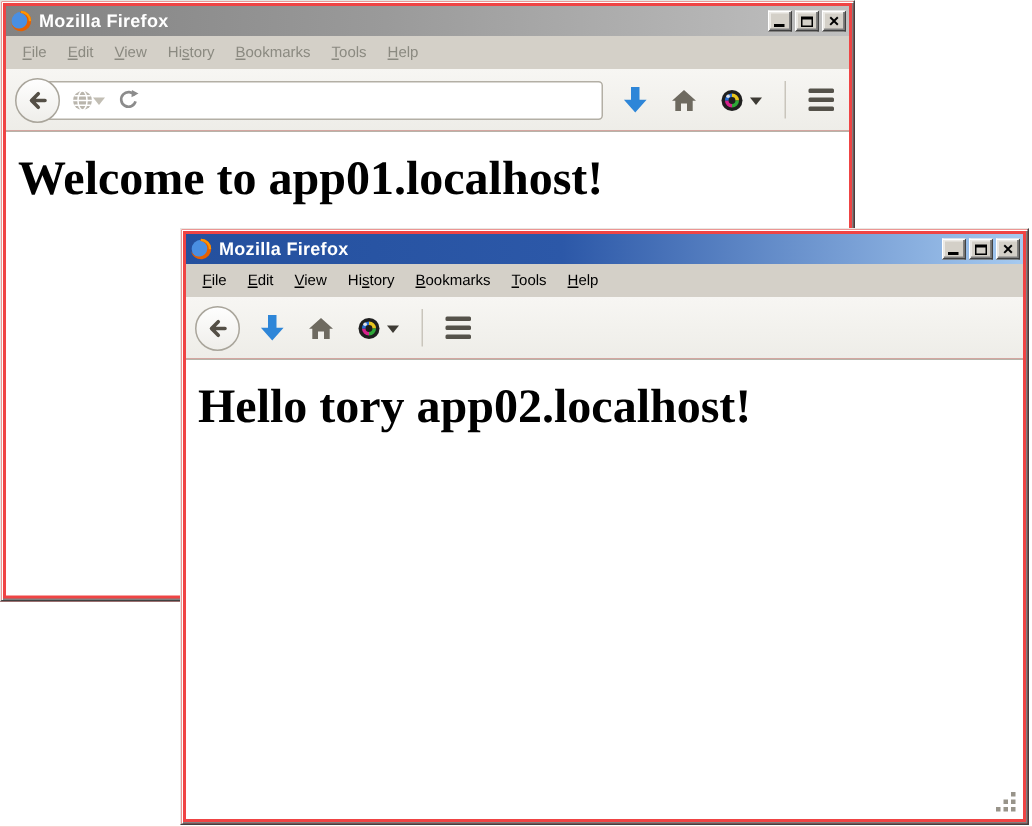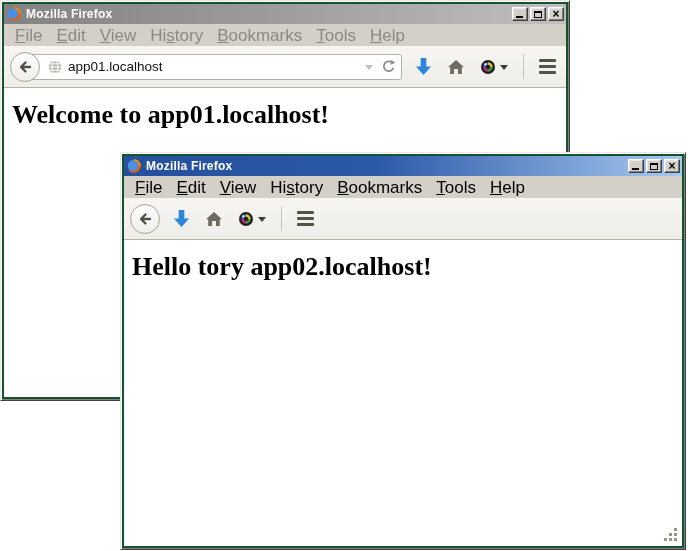--- a/index.html
+++ b/index.html
@@ -1,21 +1,21 @@
 <!DOCTYPE html>
 <html><head>
 <meta charset="utf-8">
 <style>
   html,body{margin:0;padding:0;}
   body{width:688px;height:551px;background:#ffffff;position:relative;overflow:hidden;
        font-family:"Liberation Sans",sans-serif;}
   #desktop{position:absolute;inset:0;background:#ffffff;}
 
   
-  .window{position:absolute;background:#14532d;padding:3px;box-sizing:border-box;
+  .window{position:absolute;background:#ef4444;padding:3px;box-sizing:border-box;
     border:1px solid;border-color:#e9e7e3 #404040 #404040 #e9e7e3;
     box-shadow:inset 1px 1px 0 #ffffff, inset -1px -1px 0 #808080;
     display:flex;flex-direction:column;}
   .win1{left:0;top:0;width:570px;height:401px;}
   .win2{left:120px;top:152px;width:566px;height:398px;}
 
   
   .titlebar{height:20px;flex:0 0 20px;display:flex;align-items:center;padding:0 2px 0 2px;}
   .win--active  .titlebar{background:linear-gradient(90deg,#24509e 0%,#2c58a8 45%,#a6caf0 100%);}
   .win--inactive .titlebar{background:linear-gradient(90deg,#828282 0%,#9a9a9a 45%,#c0c0c0 100%);}
@@ -25,22 +25,22 @@
   .ctrl-group{display:flex;gap:2px;}
   .ctrl-btn{width:16px;height:14px;background:#d4d0c8;position:relative;cursor:default;
     border:1px solid;border-color:#ffffff #404040 #404040 #ffffff;
     box-shadow:inset -1px -1px 0 #808080, inset 1px 1px 0 #eceae6;
     display:flex;align-items:center;justify-content:center;box-sizing:border-box;}
   .glyph-min{position:absolute;left:3px;bottom:2px;width:7px;height:2px;background:#000;}
   .glyph-max{width:8px;height:7px;border:1px solid #000;border-top-width:2px;box-sizing:border-box;}
   .glyph-close{font-size:12px;font-weight:bold;line-height:10px;color:#000;margin-top:-1px;}
 
   
-  .menubar{height:22px;flex:0 0 22px;background:#d4d0c8;display:flex;align-items:flex-start;
-    padding-left:4px;font-size:17px;}
+  .menubar{height:22px;flex:0 0 22px;background:#d4d0c8;display:flex;align-items:center;
+    padding-left:4px;font-size:10px;}
   .menu-item{padding:2px 7px;white-space:nowrap;cursor:default;}
   .menu-item u{text-underline-offset:1px;}
   .win--inactive .menu-item{color:#8b8a81;}
   .win--active   .menu-item{color:#000000;}
 
   
   .navbar{height:42px;flex:0 0 42px;display:flex;align-items:center;
     background:linear-gradient(#f7f6f3,#eeede8);
     border-bottom:1px solid #b7b3a9;padding:0 10px 0 6px;box-sizing:border-box;}
   .back-btn{width:30px;height:30px;border-radius:50%;flex:0 0 30px;z-index:2;
@@ -60,21 +60,21 @@
   .icon-btn{display:flex;align-items:center;justify-content:center;cursor:default;}
   .addon-btn{gap:4px;}
   .caret-down{width:0;height:0;border:4px solid transparent;border-top:5px solid #3e3b35;
     margin-top:5px;}
   .toolbar-sep{width:1px;height:25px;background:#c9c5bc;}
   .hamburger{display:flex;flex-direction:column;gap:3px;}
   .hamburger b{display:block;width:17px;height:3px;border-radius:1px;background:#55524a;}
 
   
   .content{flex:1;background:#ffffff;overflow:hidden;position:relative;}
-  .content h1{font-family:"Liberation Serif",serif;font-weight:bold;font-size:26px;
+  .content h1{font-family:"Liberation Serif",serif;font-weight:bold;font-size:32px;
     color:#000000;margin:12px 0 0;padding-left:8px;white-space:nowrap;}
 
   
   .grip{position:absolute;right:4px;bottom:4px;width:14px;height:14px;}
   .grip::after{content:"";position:absolute;left:0;top:0;width:3px;height:3px;
     box-shadow:10px 0 0 #98948a, 5px 5px 0 #98948a, 10px 5px 0 #98948a,
                0 10px 0 #98948a, 5px 10px 0 #98948a, 10px 10px 0 #98948a;}
 </style>
 </head>
 <body>
@@ -119,21 +119,20 @@
         </svg>
       </span>
       <span class="urlbar">
         <span class="site-identity">
           <svg width="14" height="14" viewBox="0 0 14 14">
             <circle cx="7" cy="7" r="6.3" fill="#b9b5ac"></circle>
             <ellipse cx="7" cy="7" rx="3" ry="6.3" fill="none" stroke="#ffffff" stroke-width="1"></ellipse>
             <path d="M.7 7 H13.3 M1.6 3.8 H12.4 M1.6 10.2 H12.4" stroke="#ffffff" stroke-width="1" fill="none"></path>
           </svg>
         </span>
-        <span class="url-text">app01.localhost</span>
         <span class="url-expander"></span>
         <span class="reload-btn">
           <svg width="15" height="15" viewBox="0 0 16 16">
             <path d="M12.6 5 A5.2 5.2 0 1 0 13.2 9.2" fill="none" stroke="#8c8c8c" stroke-width="1.9"></path>
             <polygon points="10.6,1 15.3,3.6 10.3,6.2" fill="#8c8c8c"></polygon>
           </svg>
         </span>
       </span>
       <span class="nav-icons">
         <span class="icon-btn">

